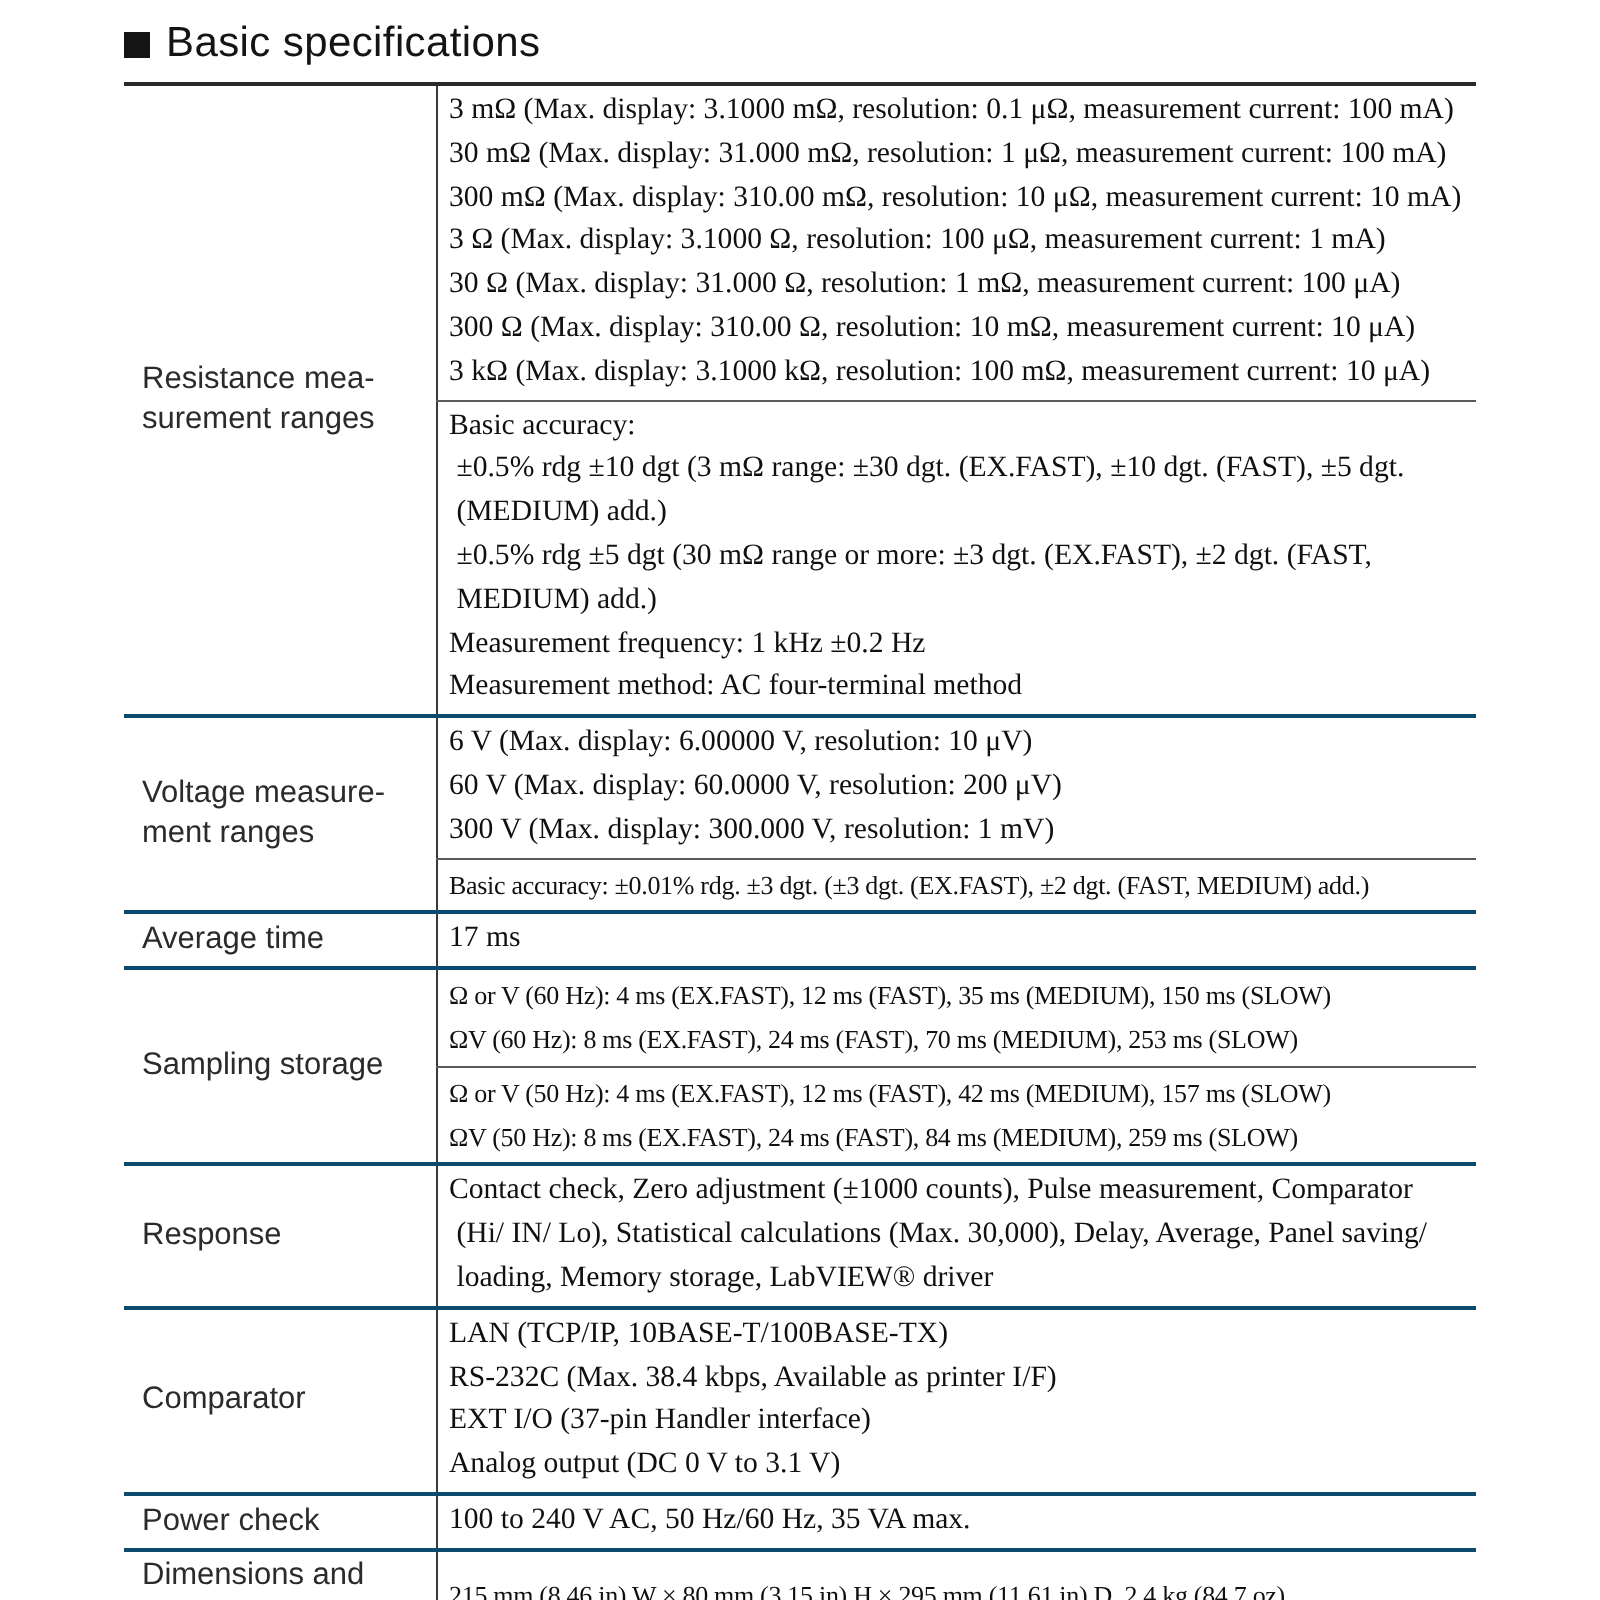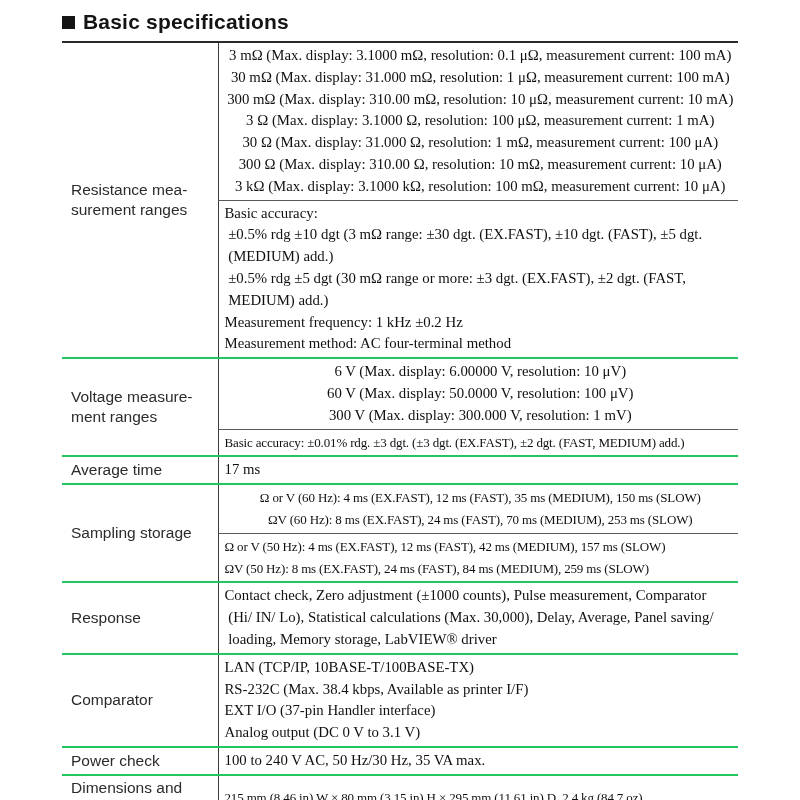--- a/index.html
+++ b/index.html
@@ -32,21 +32,20 @@
     margin-right: 8px;
     flex: 0 0 auto;
   }
   .title-main {
     font-family: "Liberation Sans", sans-serif;
     font-size: 21px;
     color: #141414;
     letter-spacing: 0.2px;
     margin-right: 7px;
     white-space: nowrap;
-    font-weight: bold;
   }
   .title-note {
     font-family: "Liberation Serif", serif;
     font-size: 16.5px;
     color: #141414;
     white-space: nowrap;
     padding-top: 2px;
   }
   table.spec {
     border-collapse: collapse;
@@ -73,23 +72,23 @@
     line-height: 21.8px;
     padding: 2px 2px 2px 6px;
     white-space: pre-wrap;
     overflow: hidden;
   }
   td.val.cond {
     font-size: 13px;
     letter-spacing: -0.15px;
   }
   
-  .hr2 { border-bottom: 2px solid #22c55e; }
+  .hr2 { border-bottom: 2px solid #0c4a6e; }
   
-  td.sub { border-bottom: 1.3px solid #5a5a5a; text-align: center; }
+  td.sub { border-bottom: 1.3px solid #5a5a5a; }
 </style>
 </head>
 <body>
 
 <div class="page">
 
   <div class="title-row">
     <span class="bullet"></span>
     <span class="title-main">Basic specifications</span>
   </div>
@@ -119,21 +118,21 @@
  ±0.5% rdg ±5 dgt (30 mΩ range or more: ±3 dgt. (EX.FAST), ±2 dgt. (FAST,
  MEDIUM) add.)
 Measurement frequency: 1 kHz ±0.2 Hz
 Measurement method: AC four-terminal method</td>
       </tr>
 
       <tr>
         <td class="label hr2" rowspan="2">Voltage measure-
 ment ranges</td>
         <td class="val sub">6 V (Max. display: 6.00000 V, resolution: 10 μV)
-60 V (Max. display: 50.0000 V, resolution: 100 μV)
+60 V (Max. display: 60.0000 V, resolution: 200 μV)
 300 V (Max. display: 300.000 V, resolution: 1 mV)</td>
       </tr>
       <tr>
         <td class="val cond hr2">Basic accuracy: ±0.01% rdg. ±3 dgt. (±3 dgt. (EX.FAST), ±2 dgt. (FAST, MEDIUM) add.)</td>
       </tr>
 
       <tr>
         <td class="label hr2">Average time</td>
         <td class="val hr2">17 ms</td>
       </tr>
@@ -158,21 +157,21 @@
       <tr>
         <td class="label hr2">Comparator</td>
         <td class="val hr2">LAN (TCP/IP, 10BASE-T/100BASE-TX)
 RS-232C (Max. 38.4 kbps, Available as printer I/F)
 EXT I/O (37-pin Handler interface)
 Analog output (DC 0 V to 3.1 V)</td>
       </tr>
 
       <tr>
         <td class="label hr2">Power check</td>
-        <td class="val hr2">100 to 240 V AC, 50 Hz/30 Hz, 35 VA max.</td>
+        <td class="val hr2">100 to 240 V AC, 50 Hz/60 Hz, 35 VA max.</td>
       </tr>
 
       <tr>
         <td class="label hr2">Dimensions and mass</td>
         <td class="val cond hr2">215 mm (8.46 in) W × 80 mm (3.15 in) H × 295 mm (11.61 in) D, 2.4 kg (84.7 oz)</td>
       </tr>
 
     </tbody>
   </table>
 </div>

